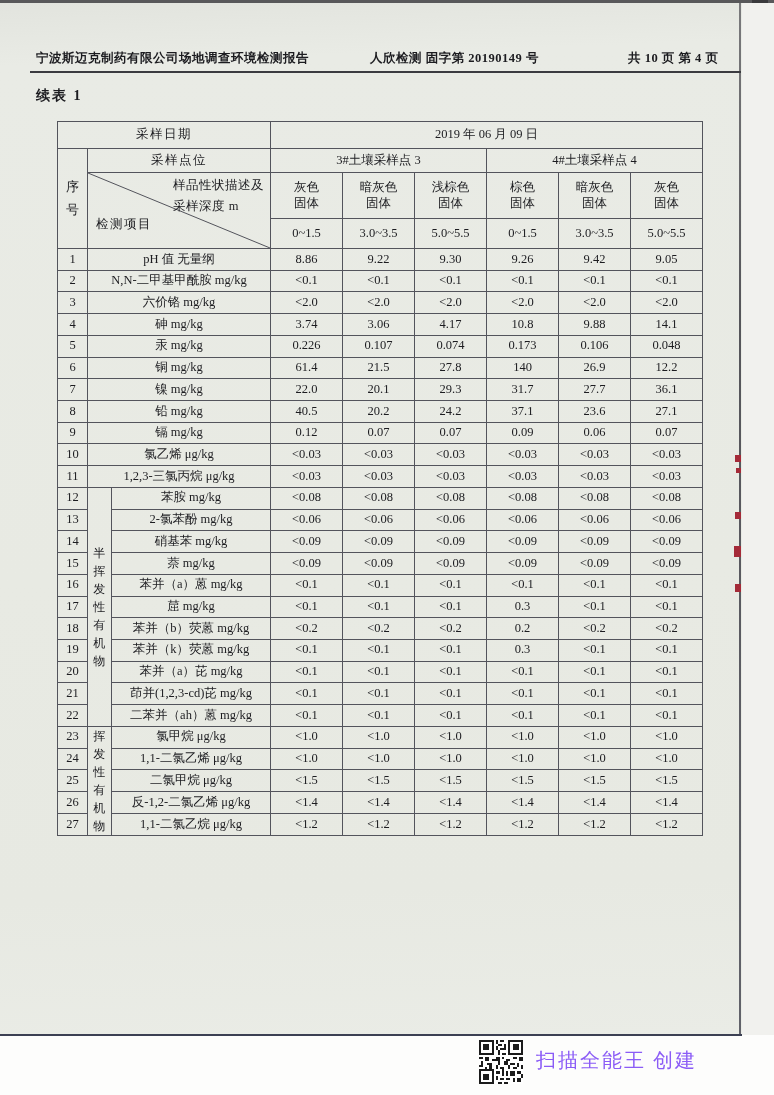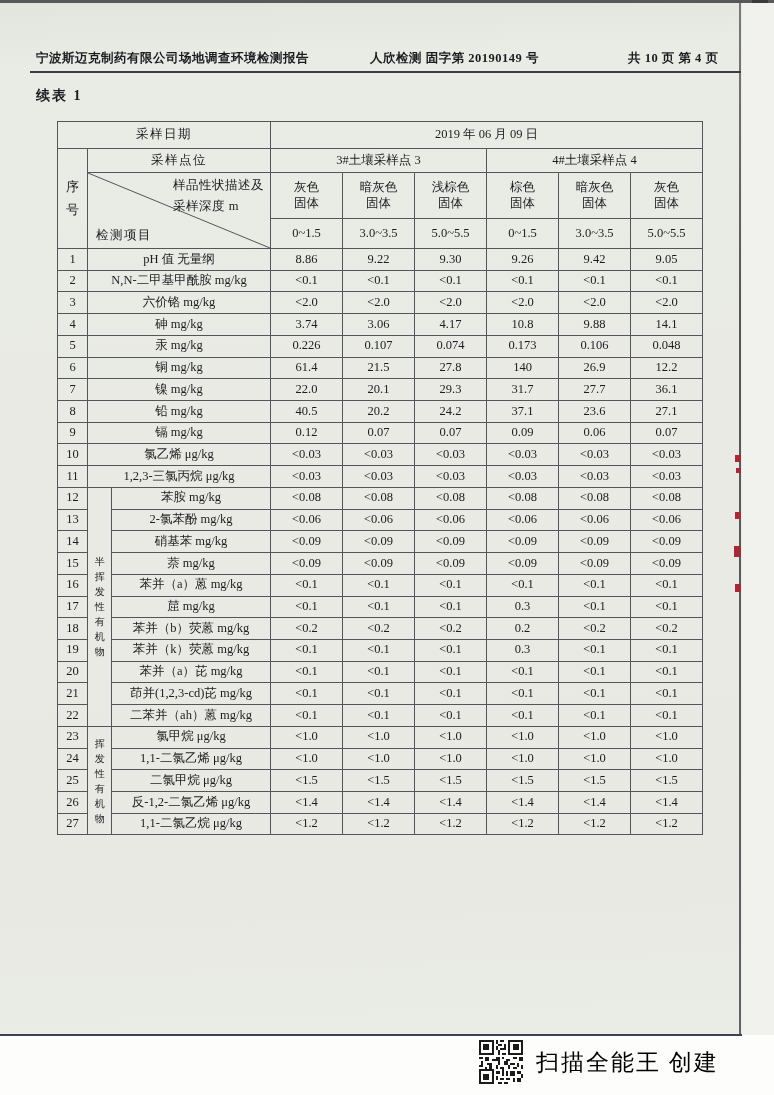--- a/index.html
+++ b/index.html
@@ -35,32 +35,32 @@
   table.results td{
     border:1px solid #53545c;
     text-align:center;vertical-align:middle;
     font-size:12.5px;line-height:1.25;
     padding:0 1px;overflow:hidden;
   }
   tr.rA{height:27px;}  tr.rB{height:24px;}  tr.rC{height:46px;}  tr.rD{height:30px;}
   tr.dr{height:21.72px;}
   td.lab{letter-spacing:1.5px;}
   td.num{font-size:12.3px;}
-  .vtext{width:1.05em;margin:8px auto;line-height:1.5;word-break:break-all;text-align:right;font-size:10px;}
+  .vtext{width:1.05em;margin:0 auto;line-height:1.5;word-break:break-all;text-align:left;font-size:12px;}
   .vtext2{width:1.05em;margin:12px auto;line-height:1.7;word-break:break-all;text-align:center;font-size:13px;}
   td.diag{position:relative;padding:0;}
   td.diag svg.dline{position:absolute;left:0;top:0;width:100%;height:100%;}
   .diag-top{position:absolute;right:6px;top:5px;text-align:left;letter-spacing:.5px;}
   .diag-top .l2{margin-top:5px;padding-right:14px;}
-  .diag-bottom{position:absolute;left:8px;bottom:4px;letter-spacing:1.5px;}
+  .diag-bottom{position:absolute;left:8px;bottom:15px;letter-spacing:1.5px;}
   
   .red-mark{position:absolute;background:#a42a38;}
   
   .qr{position:absolute;left:479px;top:1040px;width:44px;height:44px;}
-  .scan-text{position:absolute;left:536px;top:1047px;font-size:23px;color:#000000;letter-spacing:2px;white-space:nowrap;}
+  .scan-text{position:absolute;left:536px;top:1047px;font-size:20px;color:#8b5cf6;letter-spacing:2px;white-space:nowrap;}
 </style>
 </head>
 <body>
 
 <div class="scan-page"></div>
 <div class="top-strip"></div>
 <div class="top-corner-mark"></div>
 <div class="right-margin"></div>
 <div class="right-edge-line"></div>
 <div class="bottom-edge"></div>

